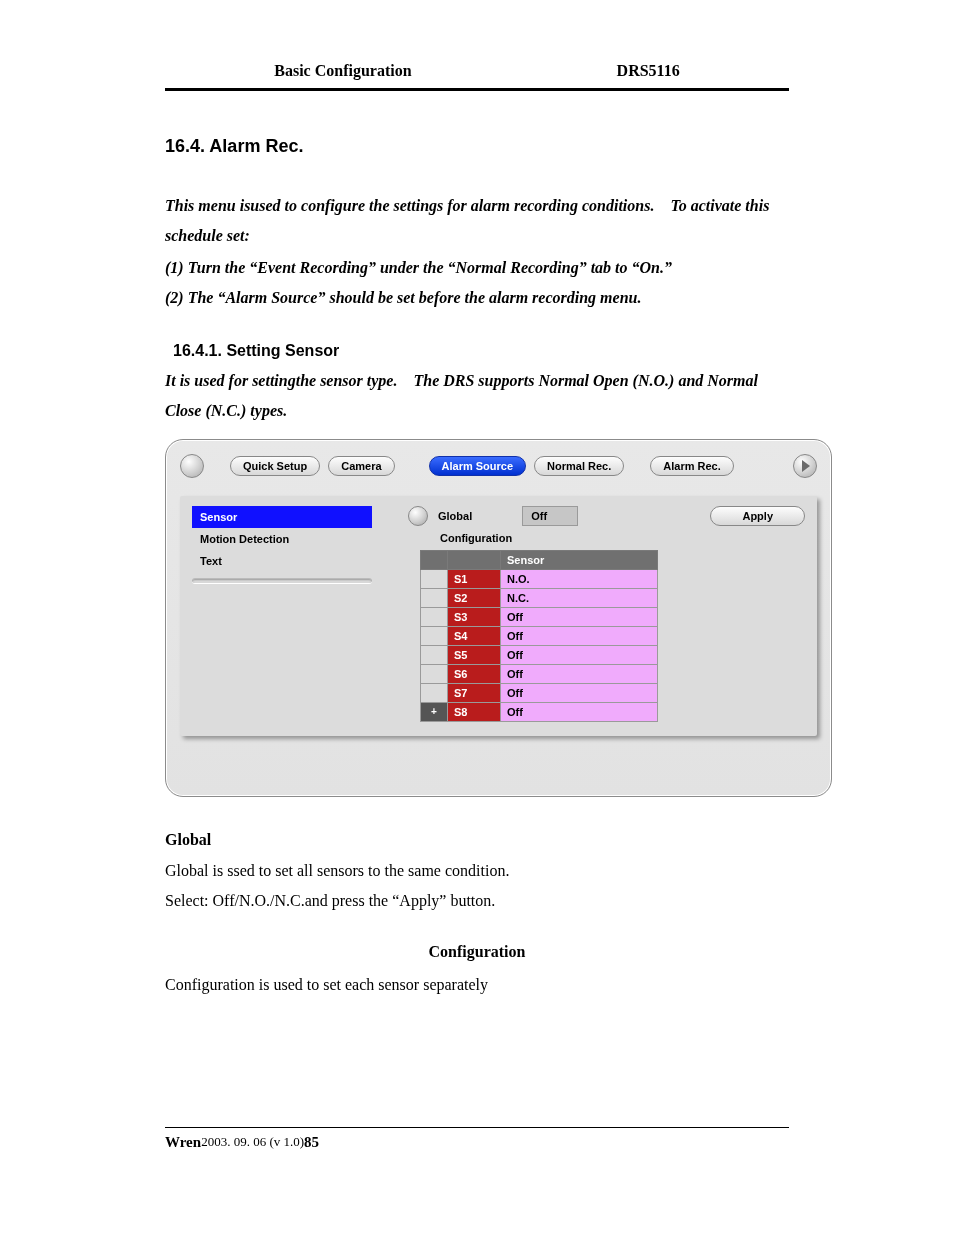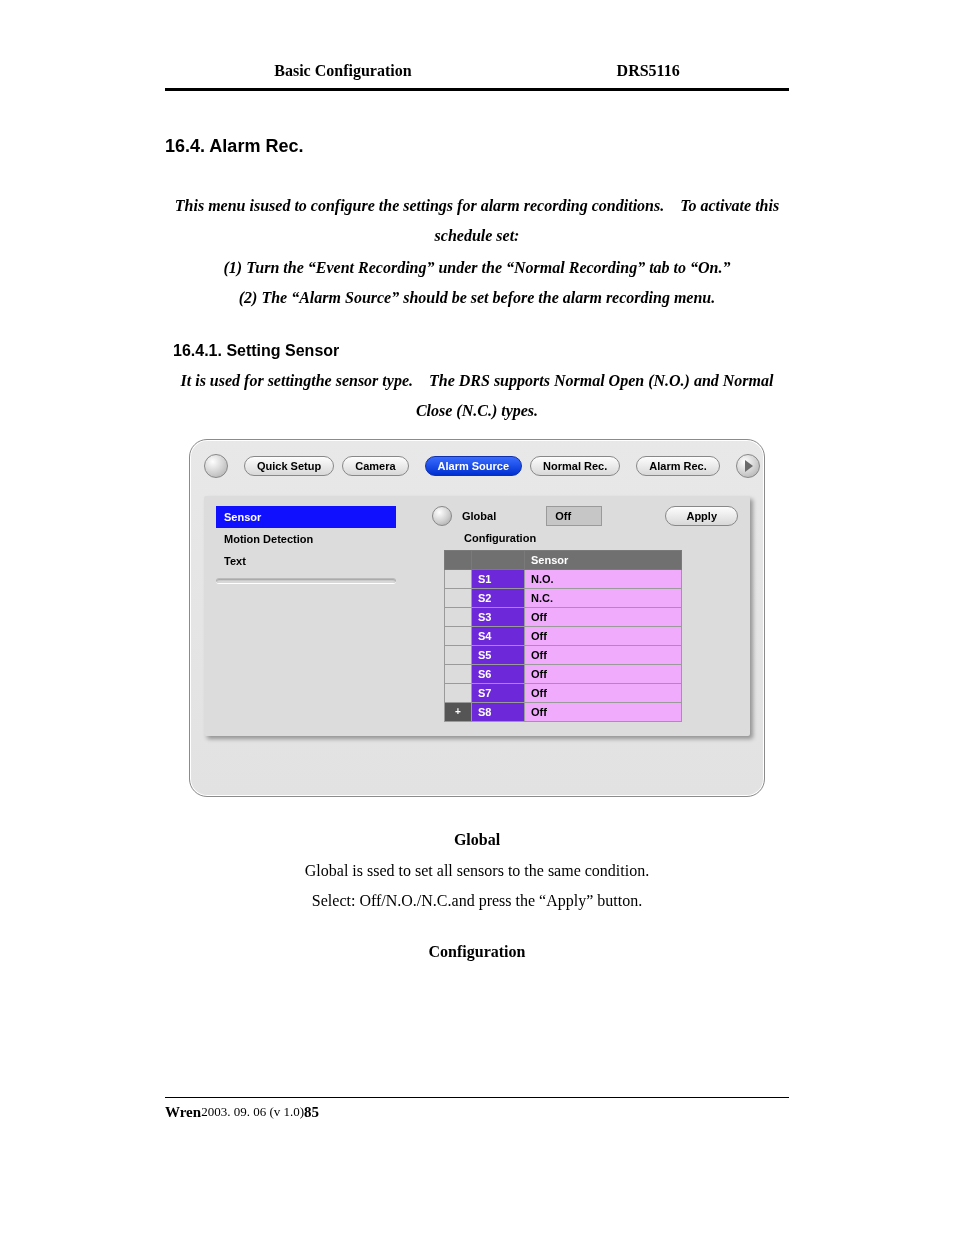--- a/index.html
+++ b/index.html
@@ -42,32 +42,31 @@
     font-family: Arial, Helvetica, sans-serif;
     font-weight: bold;
     font-size: 16px;
     margin: 0 0 6px 8px;
   }
   p.para {
     font-family: "Times New Roman", serif;
     font-size: 16px;
     margin: 0 0 6px 0;
     line-height: 1.85;
-    text-align: center;
   }
   p.para.italic, p.para.italic * { font-style: italic; font-weight: bold; }
   p.para.plain { font-weight: normal; font-style: normal; }
   p.para.sub-heading { font-weight: bold; margin-top: 22px; margin-bottom: 4px;}
   p.para.center { text-align: center; font-weight: bold; margin-top: 24px; }
 
   .gap-medium { height: 26px; }
 
   
   .ui-figure {
-    width: 576px;
+    width: 667px;
     margin: 14px auto 28px auto;
     font-family: Arial, Helvetica, sans-serif;
   }
   .ui-window {
     background: linear-gradient(#e8e8e8, #e2e2e2);
     border: 1px solid #8b8b8b;
     border-radius: 18px;
     padding: 14px 14px 60px 14px;
     box-shadow: inset 0 0 0 1px #fff;
     position: relative;
@@ -160,21 +159,21 @@
     background: #c6c6c6;
     border: 1px solid #9a9a9a;
     padding: 3px 30px 3px 8px;
     margin-left: 40px;
   }
   .apply-btn {
     font-size: 11px; font-weight: bold;
     background: linear-gradient(#fdfdfd,#d8d8d8);
     border: 1px solid #888;
     border-radius: 10px;
-    padding: 3px 20px;
+    padding: 3px 31px;
     margin-left: auto;
   }
   .cfg-label { font-size: 11px; font-weight: bold; margin: 4px 0 6px 32px;}
 
   
   .sensor-table {
     margin-left: 12px;
     width: 238px;
     border: 1px solid #7a7a7a;
     border-collapse: collapse;
@@ -195,21 +194,21 @@
     border: 1px solid #9a9a9a;
     padding: 3px 6px;
     background: #f0abfc;
   }
   .sensor-table td.col0 {
     background:#dcdcdc; text-align:center; width:14px; color:#555;
   }
   .sensor-table td.col0.plus {
     background:#555; color:#fff; font-size:10px; line-height:10px;
   }
-  .sensor-table td.col1 { background:#6d28d9; color:#fff; width:40px;}
+  .sensor-table td.col1 { background:#b91c1c; color:#fff; width:40px;}
   .sensor-table td.col2 { }
 
   
   .rule-thin {
     border: 0;
     border-top: 1.5px solid #000;
     margin: 130px 0 6px 0;
   }
   .footer-row {
     display: flex;
@@ -331,20 +330,21 @@
         </div>
       </div>
     </div>
   </div>
 
   <p class="para sub-heading">Global</p>
   <p class="para plain" style="line-height:1.5">Global is ssed to set all sensors to the same condition.</p>
   <p class="para plain" style="line-height:1.5">Select: Off/N.O./N.C.and press the “Apply” button.</p>
 
   <p class="para center">Configuration</p>
+  <p class="para plain" style="line-height:1.5">Configuration is used to set each sensor separately</p>
 
   <hr class="rule-thin">
   <div class="footer-row">
     <span class="brand">Wren</span>
     <span class="date">2003. 09. 06 (v 1.0)</span>
     <span class="page-no">85</span>
   </div>
 
 </div>
 

